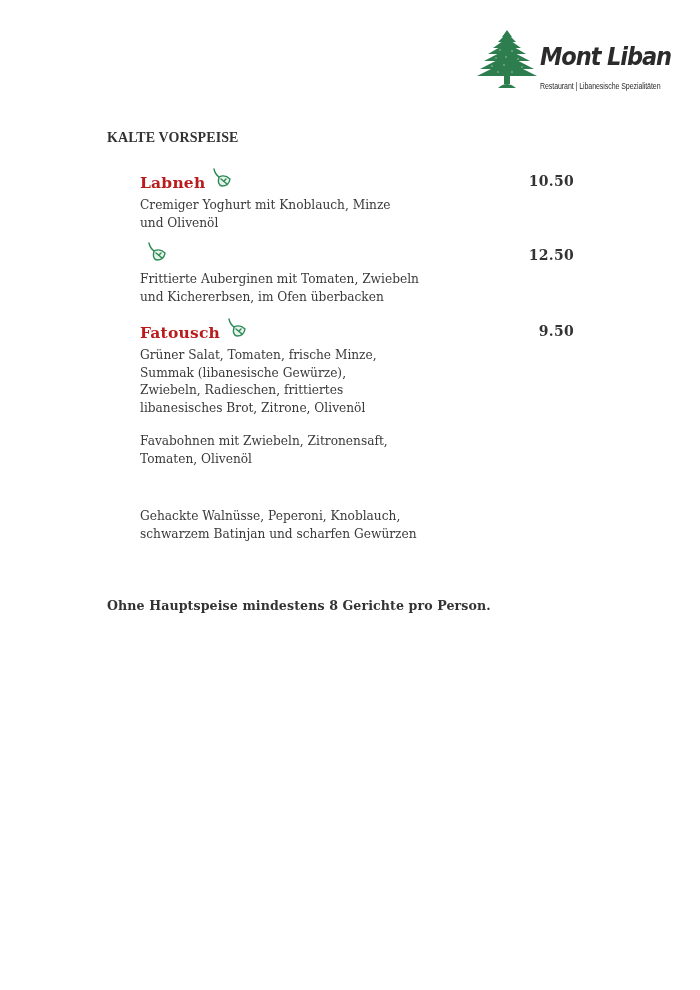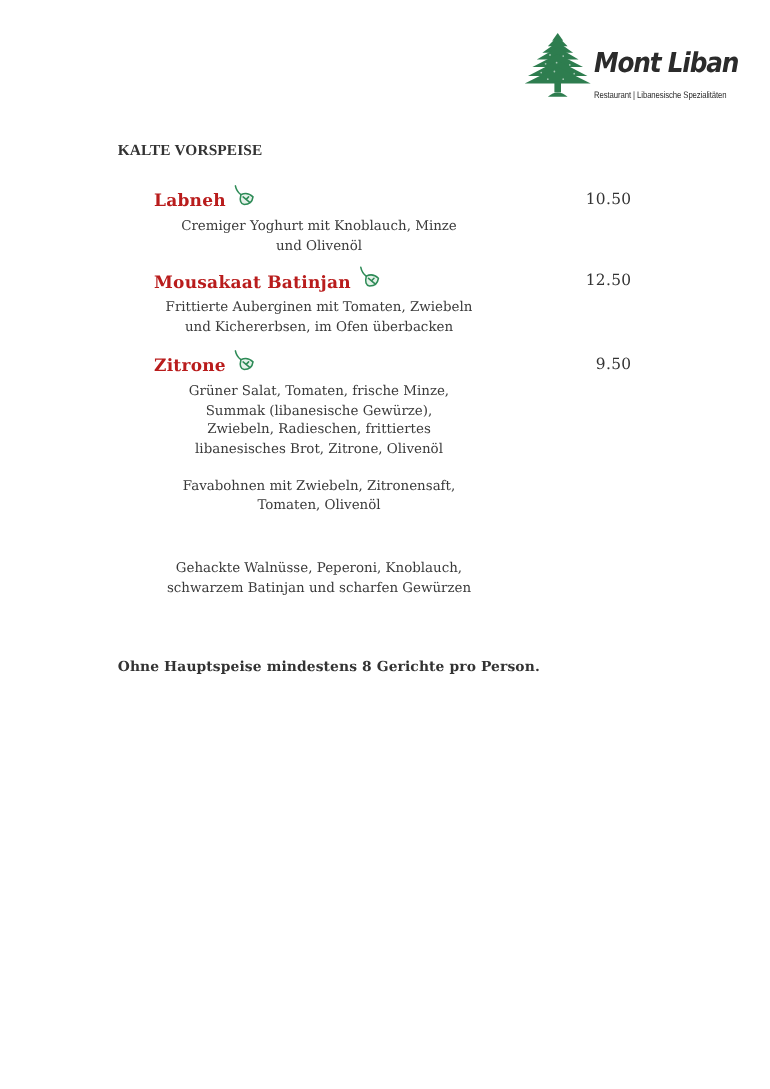--- a/index.html
+++ b/index.html
@@ -90,35 +90,34 @@
       margin-left: 6px;
       vertical-align: middle;
       position: relative;
       top: -4px;
     }
     .item-price {
       position: absolute;
       right: 0;
       top: 2px;
       font-family: "DejaVu Serif", serif;
-      font-weight: normal;
+      font-weight: bold;
       font-size: 14px;
       color: #333333;
       letter-spacing: 0.3px;
       margin-left: 20px;
     }
     .item-desc {
       font-family: "DejaVu Serif", serif;
       font-size: 12.2px;
       line-height: 17.5px;
       color: #3a3a3a;
       margin-top: 2px;
       width: 300px;
       white-space: pre-line;
-      text-align: center;
     }
     .note {
       position: absolute;
       left: 107px;
       top: 598px;
       font-family: "DejaVu Serif", serif;
       font-weight: bold;
       font-size: 12.6px;
       color: #333333;
       letter-spacing: 0.1px;
@@ -170,37 +169,37 @@
         </g>
       </svg>
     <span class="item-price">10.50</span>
   </div>
   <div class="item-desc">Cremiger Yoghurt mit Knoblauch, Minze
 und Olivenöl</div>
 </div>
 
 <div class="menu-item" style="top:245px;">
   <div class="item-head">
-    <span class="item-name">Mousakaat Batinjan</span><svg class="leaf" viewBox="0 0 22 22">
+    <svg class="leaf" viewBox="0 0 22 22">
         <g fill="none" stroke="#2e8b57" stroke-width="1.4" stroke-linecap="round">
           <path d="M3,2 Q4,7 8,10"></path>
           <path d="M8,10 Q14,7 19,12 Q18,19 11,19 Q6,18 8,10 Z" fill="#e6f2ea"></path>
           <path d="M10,12 L16,17"></path>
           <path d="M13,14 L15,12"></path>
         </g>
       </svg>
     <span class="item-price">12.50</span>
   </div>
   <div class="item-desc">Frittierte Auberginen mit Tomaten, Zwiebeln
 und Kichererbsen, im Ofen überbacken</div>
 </div>
 
 <div class="menu-item" style="top:321px;">
   <div class="item-head">
-    <span class="item-name">Zitrone</span><svg class="leaf" viewBox="0 0 22 22">
+    <span class="item-name">Fatousch</span><svg class="leaf" viewBox="0 0 22 22">
         <g fill="none" stroke="#2e8b57" stroke-width="1.4" stroke-linecap="round">
           <path d="M3,2 Q4,7 8,10"></path>
           <path d="M8,10 Q14,7 19,12 Q18,19 11,19 Q6,18 8,10 Z" fill="#e6f2ea"></path>
           <path d="M10,12 L16,17"></path>
           <path d="M13,14 L15,12"></path>
         </g>
       </svg>
     <span class="item-price">9.50</span>
   </div>
   <div class="item-desc">Grüner Salat, Tomaten, frische Minze,

